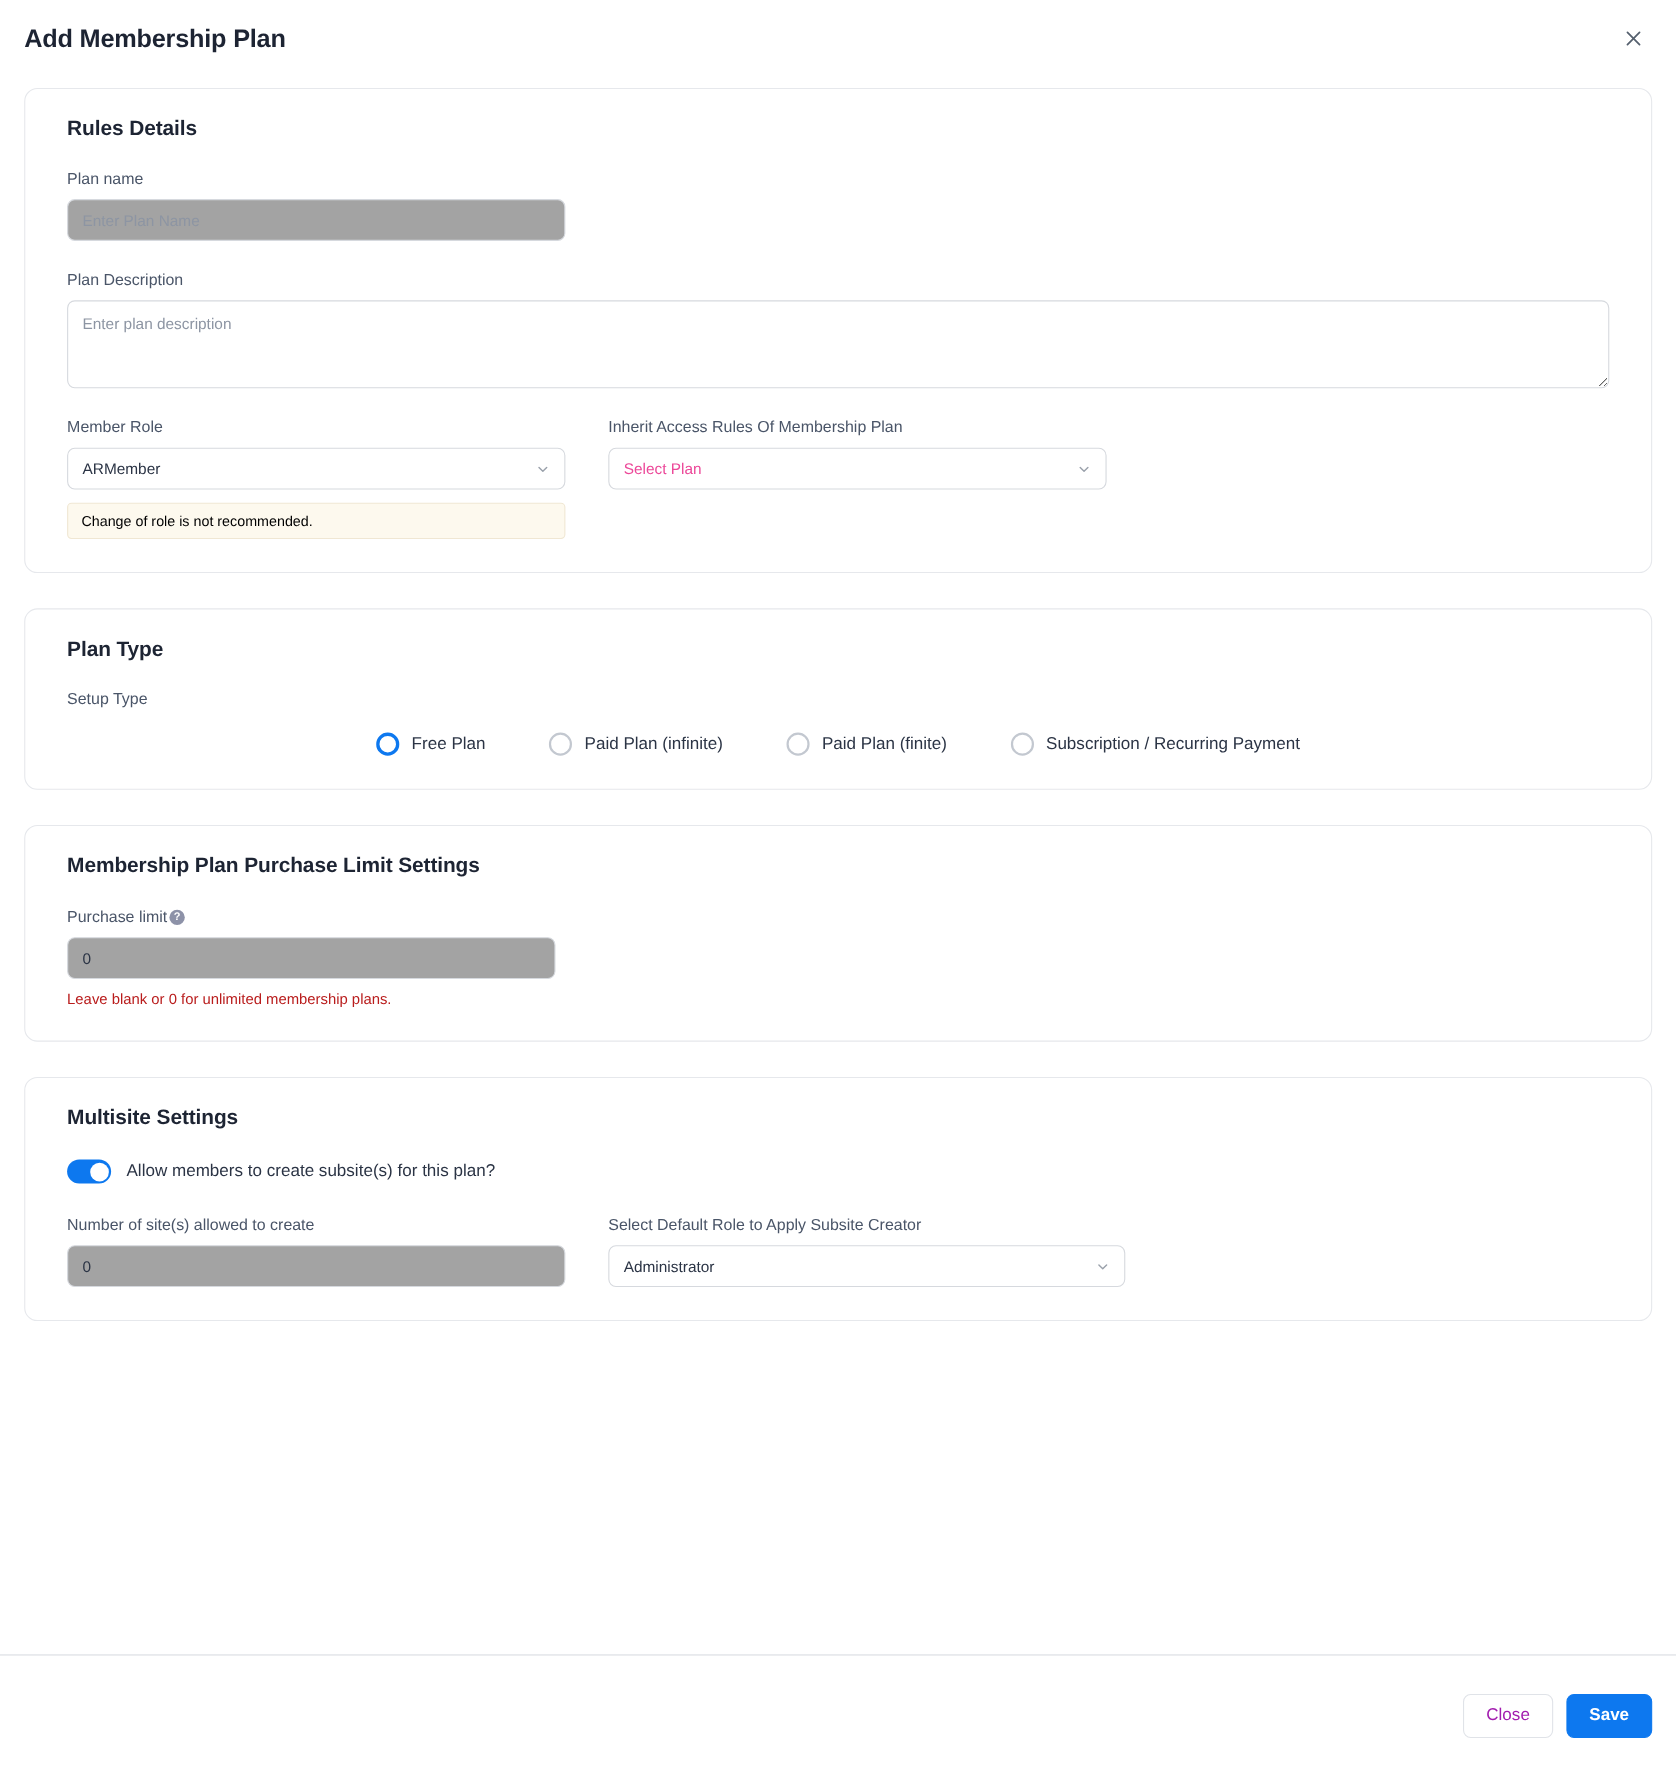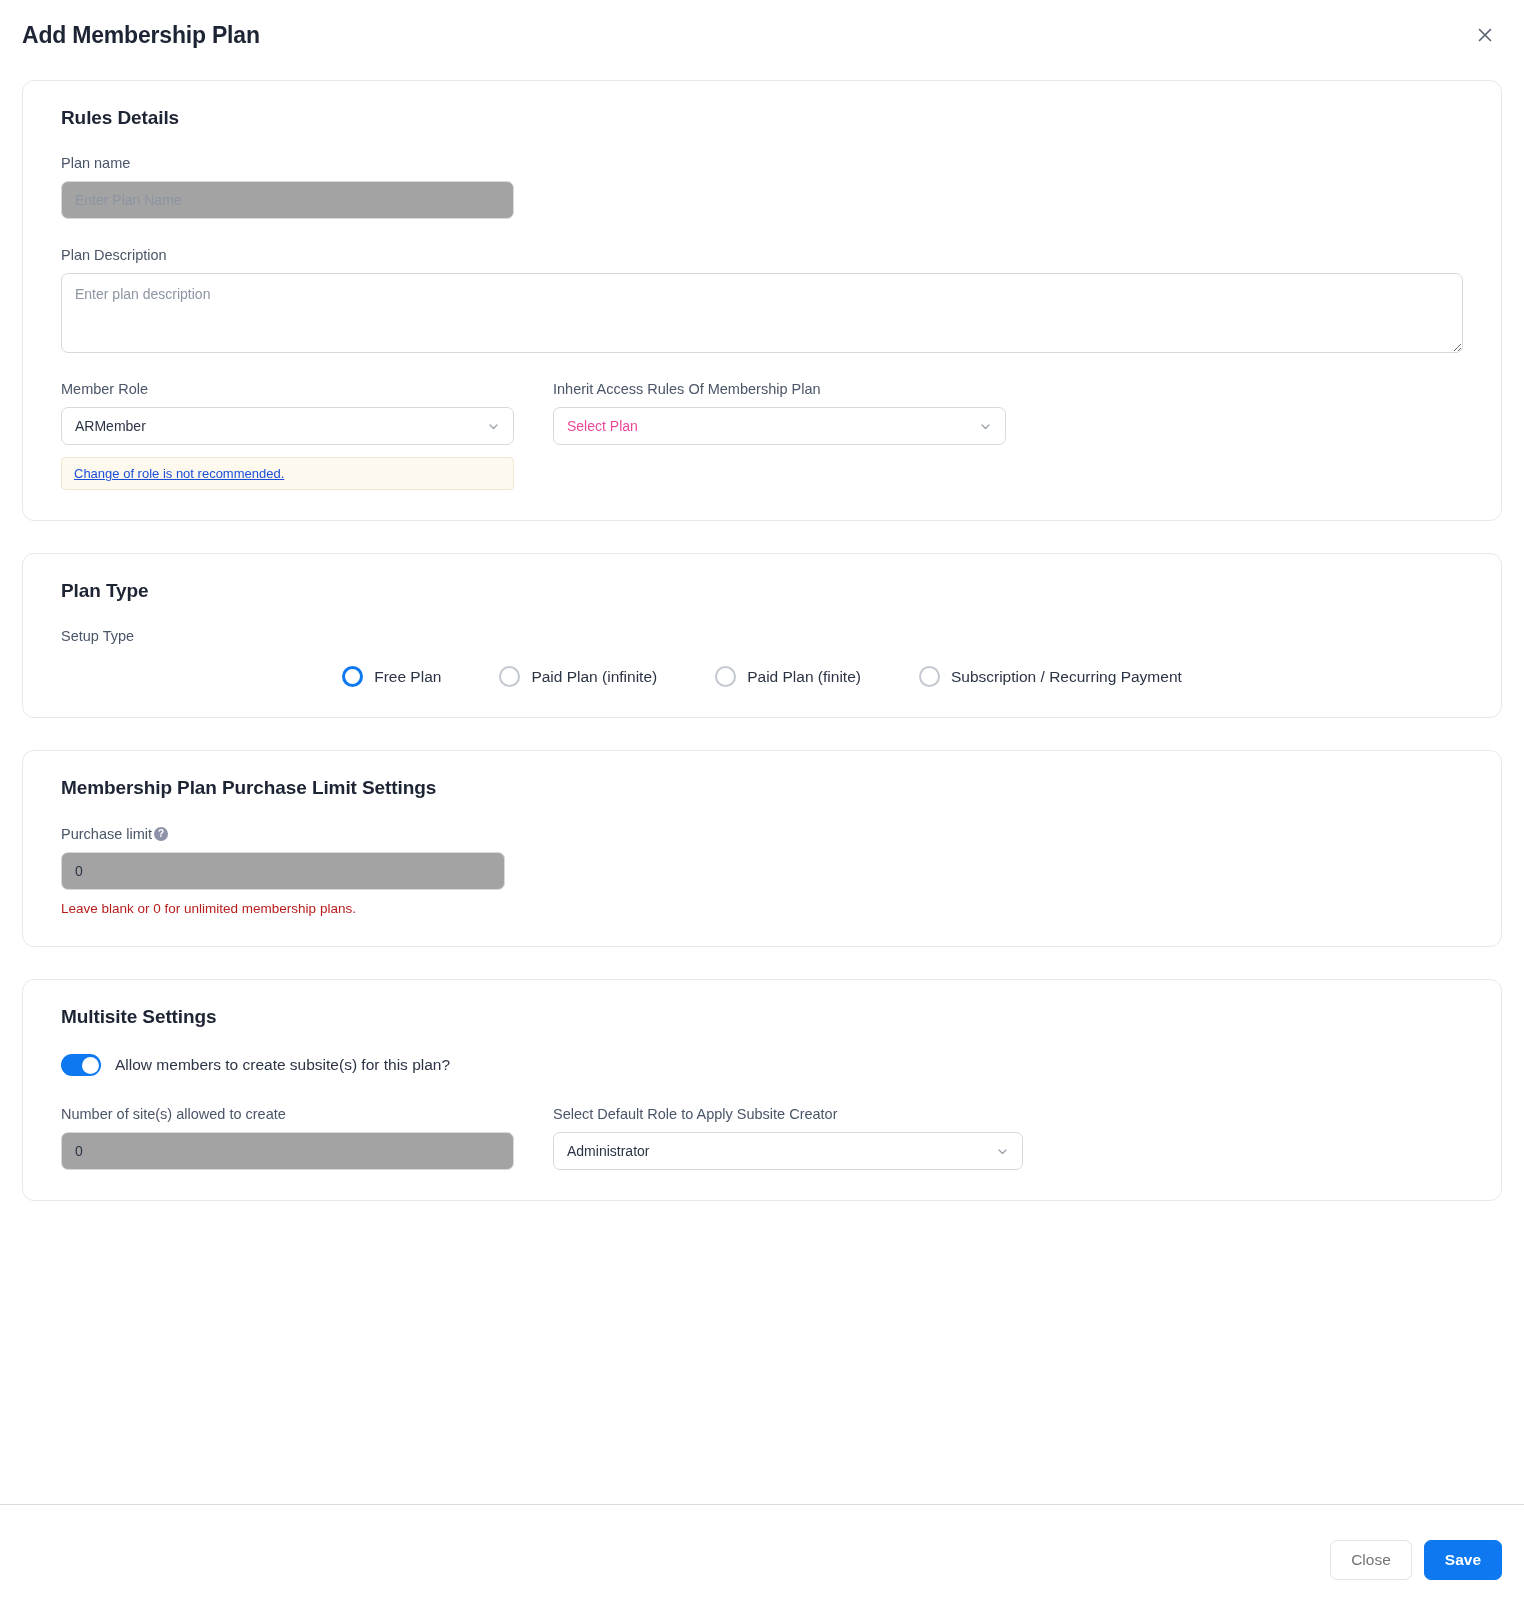--- a/index.html
+++ b/index.html
@@ -129,22 +129,21 @@
     display: flex; align-items: center;
   }
 
   .notice {
     margin-top: 12px;
     background: #fdf9ee;
     border: 1px solid #f0e7d3;
     border-radius: 4px;
     padding: 8px 12px;
     font-size: 13px;
-    color: #1d4ed8;
-    text-decoration: underline;
+    color: #000000;
   }
 
   .mb-28 { margin-bottom: 28px; }
 
   
   .radio-row {
     display: flex;
     align-items: center;
     margin-top: 22px;
     justify-content: center;
@@ -236,21 +235,21 @@
     border-radius: 7px;
     font-size: 15.5px;
     font-family: "Liberation Sans", sans-serif;
     cursor: pointer;
     padding: 0 20px;
     border: 1px solid transparent;
   }
   .btn-secondary {
     background: #fff;
     border-color: #e0e3e8;
-    color: #737373;
+    color: #a21caf;
     margin-right: 12px;
   }
   .btn-primary {
     background: #0d78ef;
     color: #fff;
     font-weight: 700;
     border-color: #0d78ef;
   }
 
   .w-453 { width: 453px; }

